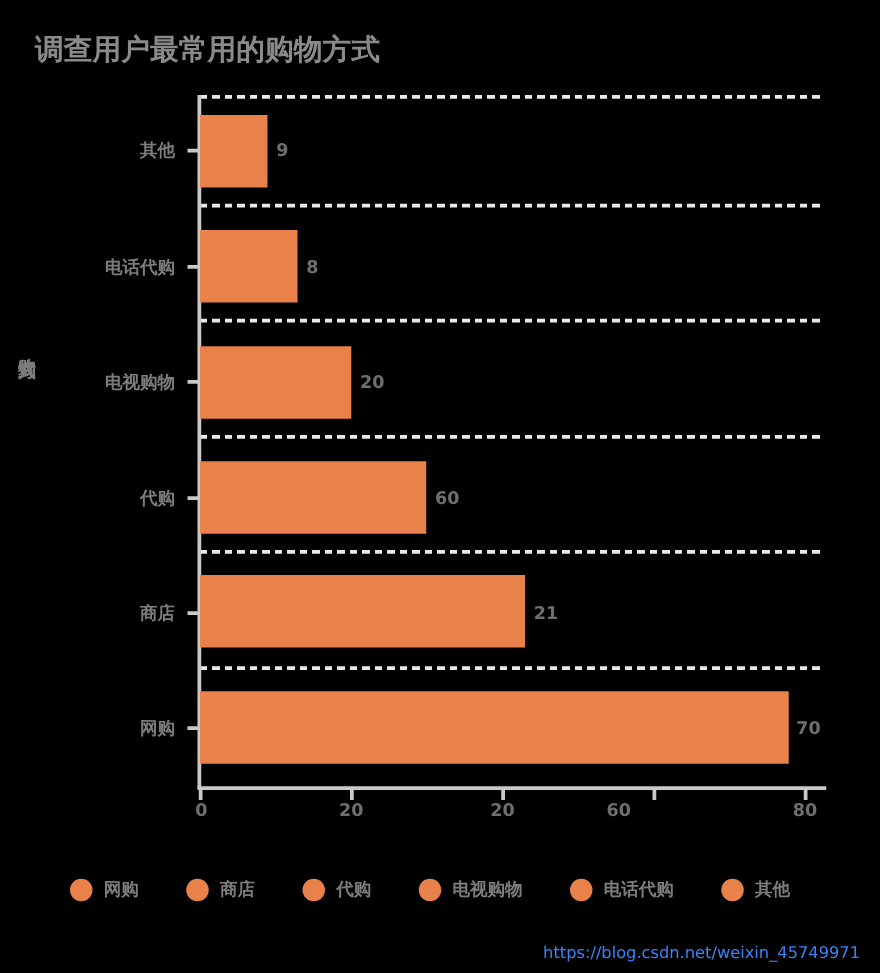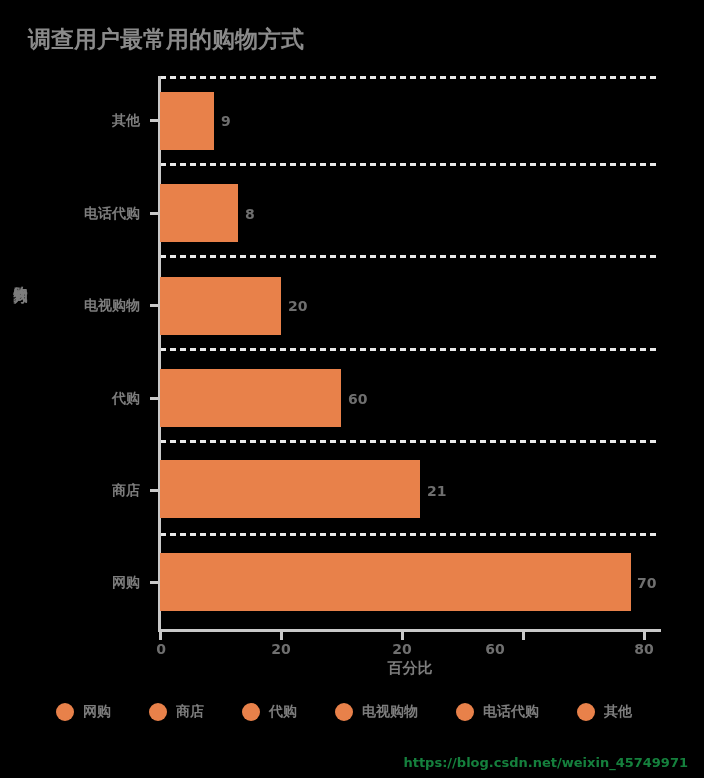--- a/index.html
+++ b/index.html
@@ -85,21 +85,21 @@
     width:18px; height:18px; border-radius:50%;
     background:#e8814a; margin-right:9px; flex:0 0 auto;
   }
   .legend-label {
     font-size:14px; font-weight:bold; color:#7d7d7d; white-space:nowrap;
   }
 
   
   .watermark {
     position:absolute; right:16px; bottom:8px;
-    font-size:13px; color:#15803d; white-space:nowrap;font-weight:bold;
+    font-size:13px; color:#3b82f6; white-space:nowrap;
   }
 </style>
 </head>
 <body>
 
 <div id="chart-root">
 
   <div class="chart-title">调查用户最常用的购物方式</div>
 
   <div class="gridline" style="top:76px"></div>
@@ -150,21 +150,20 @@
 
   <div class="xtick-mark" style="left:401px"></div>
   <div class="xtick-label" style="left:402px">20</div>
 
   <div class="xtick-mark" style="left:522px"></div>
   <div class="xtick-label" style="left:495px">60</div>
 
   <div class="xtick-mark" style="left:643px"></div>
   <div class="xtick-label" style="left:644px">80</div>
 
-  <div class="xaxis-title">百分比</div>
   <div class="yaxis-title">购物方式</div>
 
   <div class="legend">
     <div class="legend-item">
       <span class="legend-swatch"></span>
       <span class="legend-label">网购</span>
     </div>
     <div class="legend-item">
       <span class="legend-swatch"></span>
       <span class="legend-label">商店</span>

